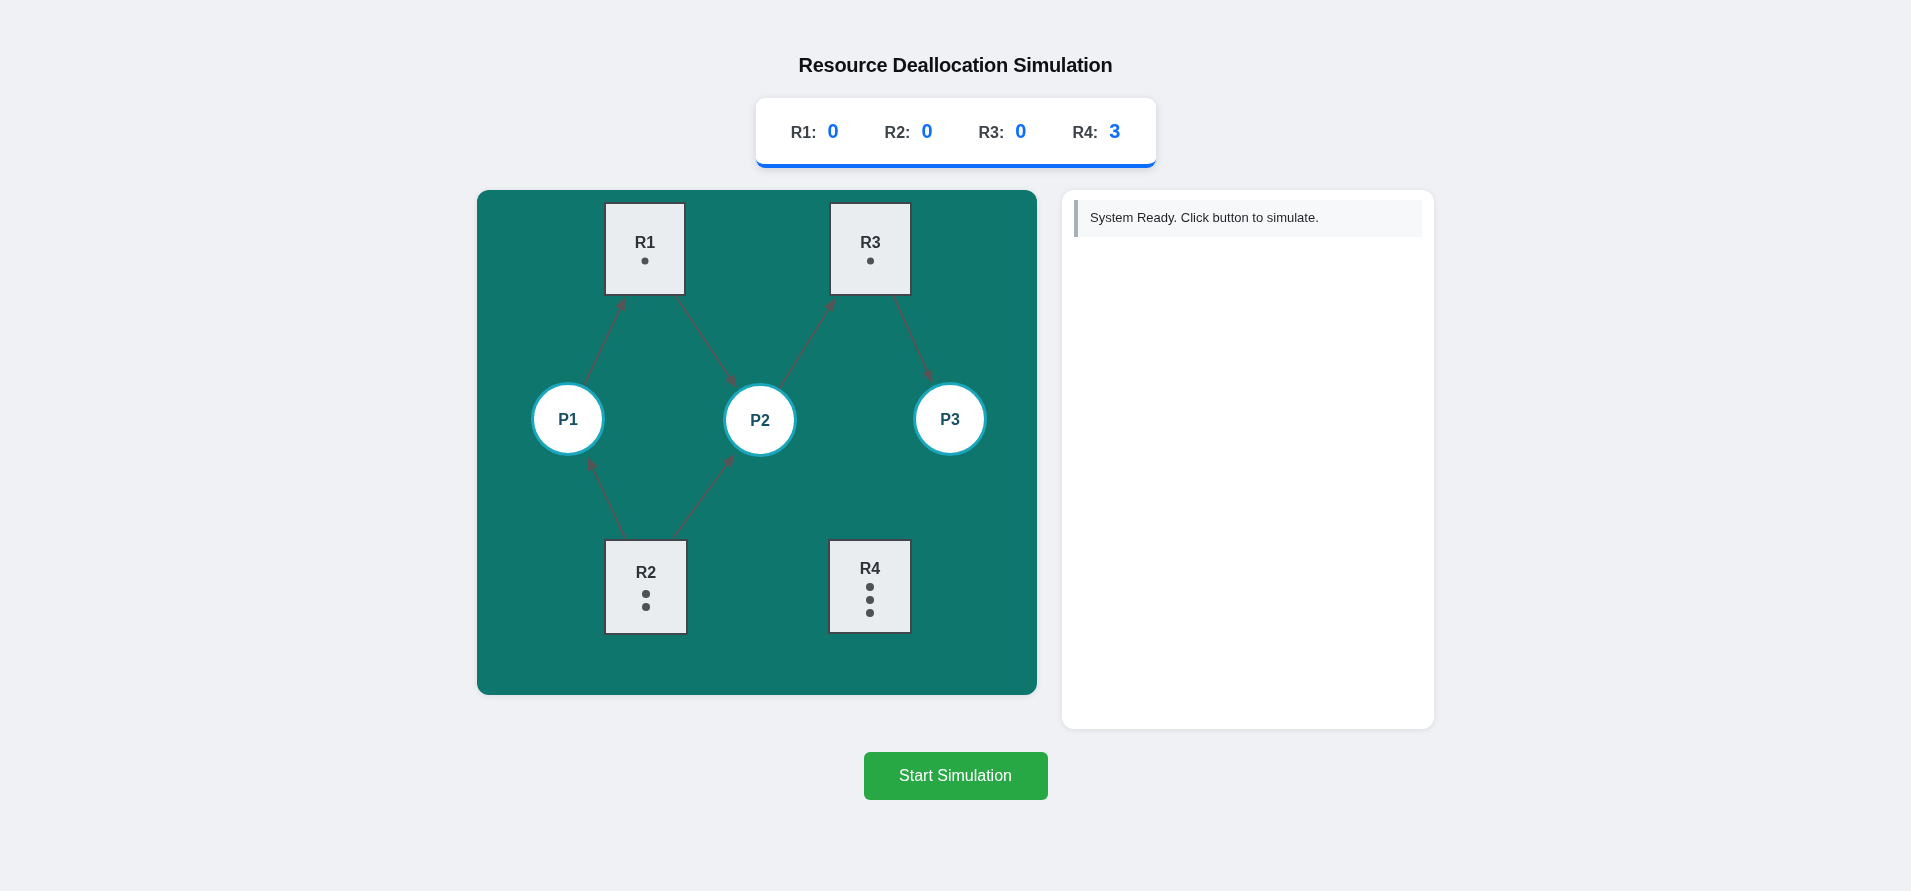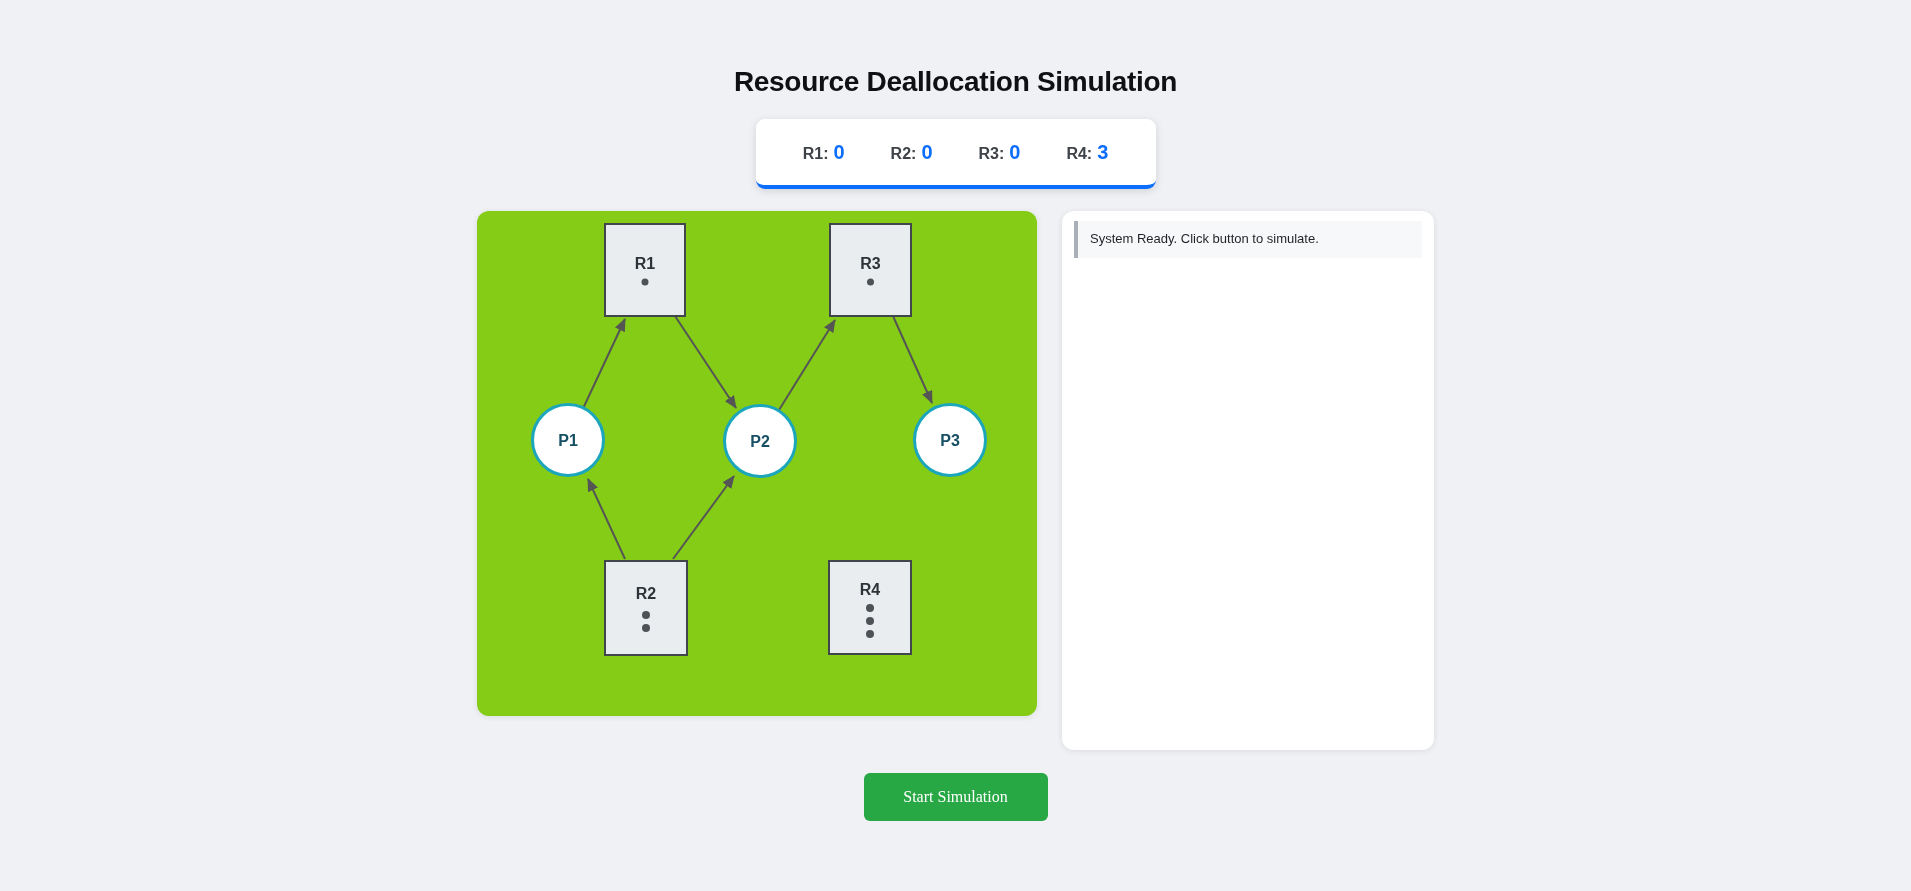--- a/index.html
+++ b/index.html
@@ -5,45 +5,45 @@
   * { box-sizing: border-box; }
   html, body {
     margin: 0;
     padding: 0;
     background: #eff1f4;
     font-family: "Liberation Sans", sans-serif;
     min-width: 1911px;
     min-height: 891px;
   }
   .page-title {
-    margin: 16px;
+    margin: 4px;
     padding-top: 50px;
     text-align: center;
-    font-size: 28px;
+    font-size: 20px;
     font-weight: 700;
     color: #0e1013;
     letter-spacing: -0.3px;
   }
   .status-box {
     width: 400px;
     height: 70px;
     margin: 21px auto 0;
     background: #ffffff;
     border-radius: 9px;
     border-bottom: 4px solid #0d6efd;
     box-shadow: 0 2px 8px rgba(0,0,0,0.13);
     display: flex;
     align-items: center;
     justify-content: center;
     gap: 46px;
   }
   .stat {
     display: flex;
     align-items: baseline;
-    gap: 5px;
+    gap: 11px;
   }
   .stat-label {
     font-size: 16px;
     font-weight: 700;
     color: #3d4349;
   }
   .stat-value {
     font-size: 20px;
     font-weight: 700;
     color: #0d6efd;
@@ -51,21 +51,21 @@
   .main-row {
     display: flex;
     justify-content: center;
     align-items: flex-start;
     gap: 25px;
     margin-top: 22px;
   }
   .graph-card {
     width: 560px;
     height: 505px;
-    background: #84cc16;
+    background: #0f766e;
     border-radius: 12px;
     box-shadow: 0 1px 6px rgba(0,0,0,0.09);
   }
   .graph-card svg { display: block; }
   .log-card {
     width: 372px;
     height: 539px;
     background: #ffffff;
     border-radius: 12px;
     box-shadow: 0 1px 6px rgba(0,0,0,0.09);
@@ -83,21 +83,21 @@
   .sim-btn {
     display: block;
     margin: 23px auto 0;
     width: 184px;
     height: 48px;
     background: #28a745;
     color: #ffffff;
     border: none;
     border-radius: 6px;
     font-size: 16px;
-    font-family: Liberation Serif, serif;
+    font-family: Liberation Sans, sans-serif;
     cursor: pointer;
   }
 </style>
 </head>
 <body>
 
 <h1 class="page-title">Resource Deallocation Simulation</h1>
 
 <div class="status-box">
     <div class="stat">

